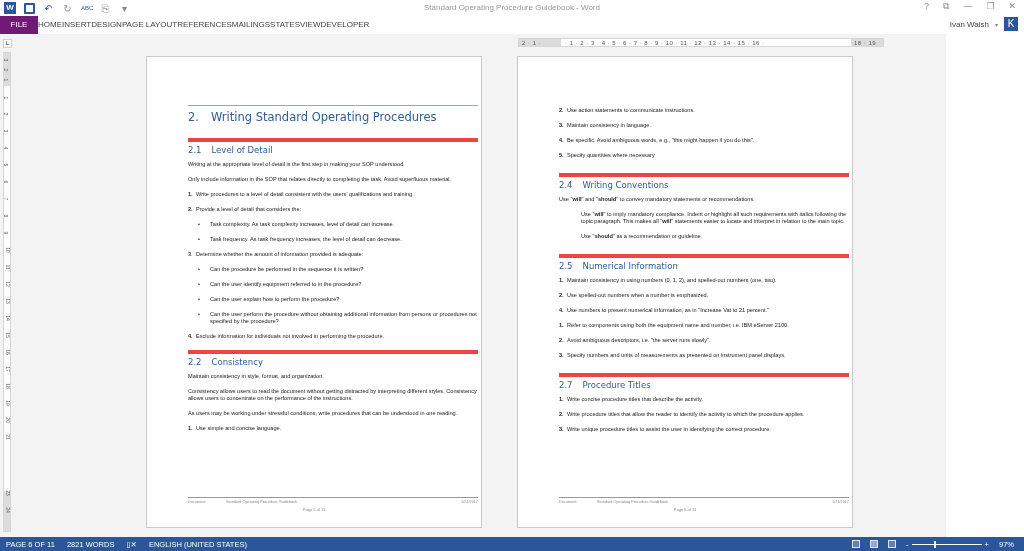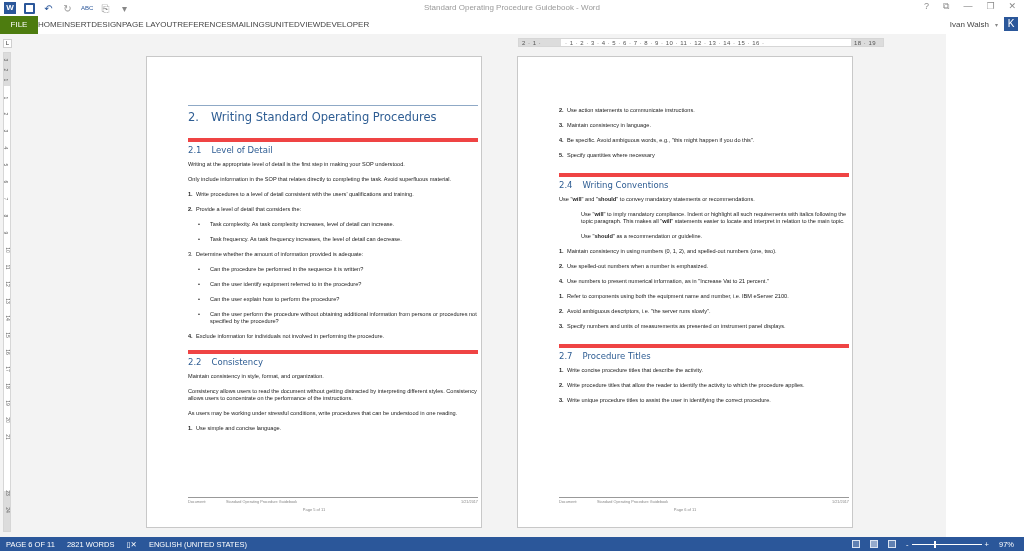--- a/index.html
+++ b/index.html
@@ -11,21 +11,21 @@
   .qat-icon { width: 11px; height: 11px; display: inline-block; font-size: 10px; line-height: 11px; text-align: center; color: #2b579a; }
   .word-logo { background: #2b579a; color: #fff; font-size: 8px; font-weight: bold; width: 12px; height: 12px; line-height: 12px; }
   .save-ico { border: 2px solid #2b579a; border-radius: 1px; width: 11px; height: 11px; }
   .window-title { position: absolute; left: 0; width: 1024px; top: 3px; text-align: center; font-size: 8px; color: #9a9a9a; }
   .win-controls { position: absolute; right: 8px; top: 1px; display: flex; gap: 14px; font-size: 9px; color: #8a8a8a; }
 
   
   .ribbon { position: absolute; left: 0; top: 16px; width: 1024px; height: 18px; background: #ffffff; }
   .tabs { display: flex; height: 18px; align-items: center; }
   .tab { font-size: 8px; color: #444; padding: 0 0; height: 18px; line-height: 18px; }
-  .tab.file { background: #4d7c0f; color: #fff; width: 38px; text-align: center; padding: 0; }
+  .tab.file { background: #701a75; color: #fff; width: 38px; text-align: center; padding: 0; }
   .user { position: absolute; right: 6px; top: 1px; display: flex; align-items: center; gap: 6px; font-size: 8px; color: #444; }
   .user-avatar { width: 14px; height: 14px; background: #2b579a; color: #fff; font-size: 10px; text-align: center; line-height: 14px; }
 
   
   .workspace { position: absolute; left: 0; top: 34px; width: 946px; height: 503px; background: #f3f3f3; }
   .hruler { position: absolute; left: 518px; top: 4px; width: 366px; height: 9px; background: #ffffff; border: 1px solid #d6d6d6; font-size: 6px; color: #555; display: flex; align-items: center; overflow: hidden; white-space: nowrap; letter-spacing: 0.5px; }
   .hruler .margin-l { background: #dcdcdc; height: 100%; width: 42px; display: flex; align-items: center; padding-left: 3px; }
   .hruler .body { padding-left: 4px; }
   .hruler .margin-r { background: #dcdcdc; height: 100%; margin-left: auto; width: 32px; padding-left: 3px; display: flex; align-items: center; }
   .tab-selector { position: absolute; left: 3px; top: 5px; width: 9px; height: 9px; background: #fff; border: 1px solid #cfcfcf; font-size: 6px; line-height: 7px; text-align: center; color: #333; }
@@ -92,21 +92,21 @@
 
 <div class="ribbon">
   <div class="tabs">
     <div class="tab file">FILE</div>
     <div class="tab">HOME</div>
     <div class="tab">INSERT</div>
     <div class="tab">DESIGN</div>
     <div class="tab">PAGE LAYOUT</div>
     <div class="tab">REFERENCES</div>
     <div class="tab">MAILINGS</div>
-    <div class="tab">UNITED</div>
+    <div class="tab">STATES</div>
     <div class="tab">VIEW</div>
     <div class="tab">DEVELOPER</div>
   </div>
   <div class="user">
     <span>Ivan Walsh</span>
     <span style="font-size:6px;color:#888">▾</span>
     <span class="user-avatar">K</span>
   </div>
 </div>
 
@@ -233,20 +233,21 @@
       <div class="li">
           <span class="n">5.</span>
           <span>Specify quantities where necessary</span>
         </div>
 
       <div class="h2" style="margin-top:14px"><span class="num">2.4</span><span>Writing Conventions</span></div>
       <div class="p"><span>Use "</span><b>will</b><span>" and "</span><b>should</b><span>" to convey mandatory statements or recommendations.</span></div>
       <div class="indent"><span>Use "</span><b>will</b><span>" to imply mandatory compliance. Indent or highlight all such requirements with italics following the topic paragraph.  This makes all "</span><b>will</b><span>" statements easier to locate and interpret in relation to the main topic.</span></div>
       <div class="indent"><span>Use "</span><b>should</b><span>" as a recommendation or guideline.</span></div>
 
+      <div class="h2" style="margin-top:14px"><span class="num">2.5</span><span>Numerical Information</span></div>
       <div class="li">
           <span class="n">1.</span>
           <span>Maintain consistency in using numbers (0, 1, 2), and spelled-out numbers (one, two).</span>
         </div>
       <div class="li">
           <span class="n">2.</span>
           <span>Use spelled-out numbers when a number is emphasized.</span>
         </div>
       <div class="li">
           <span class="n">4.</span>

